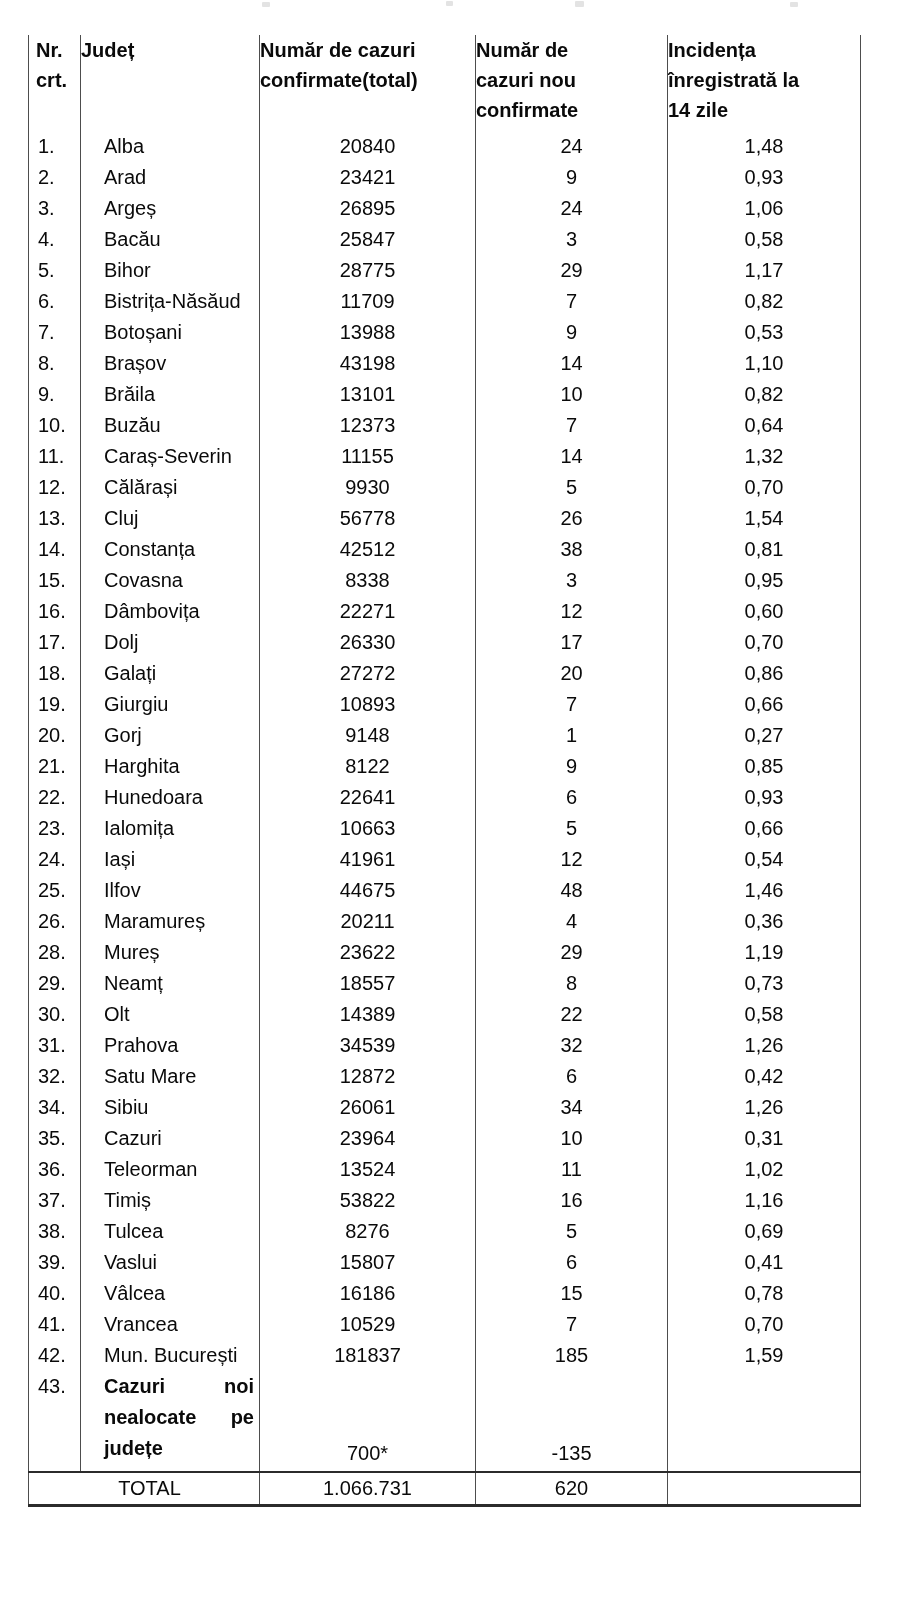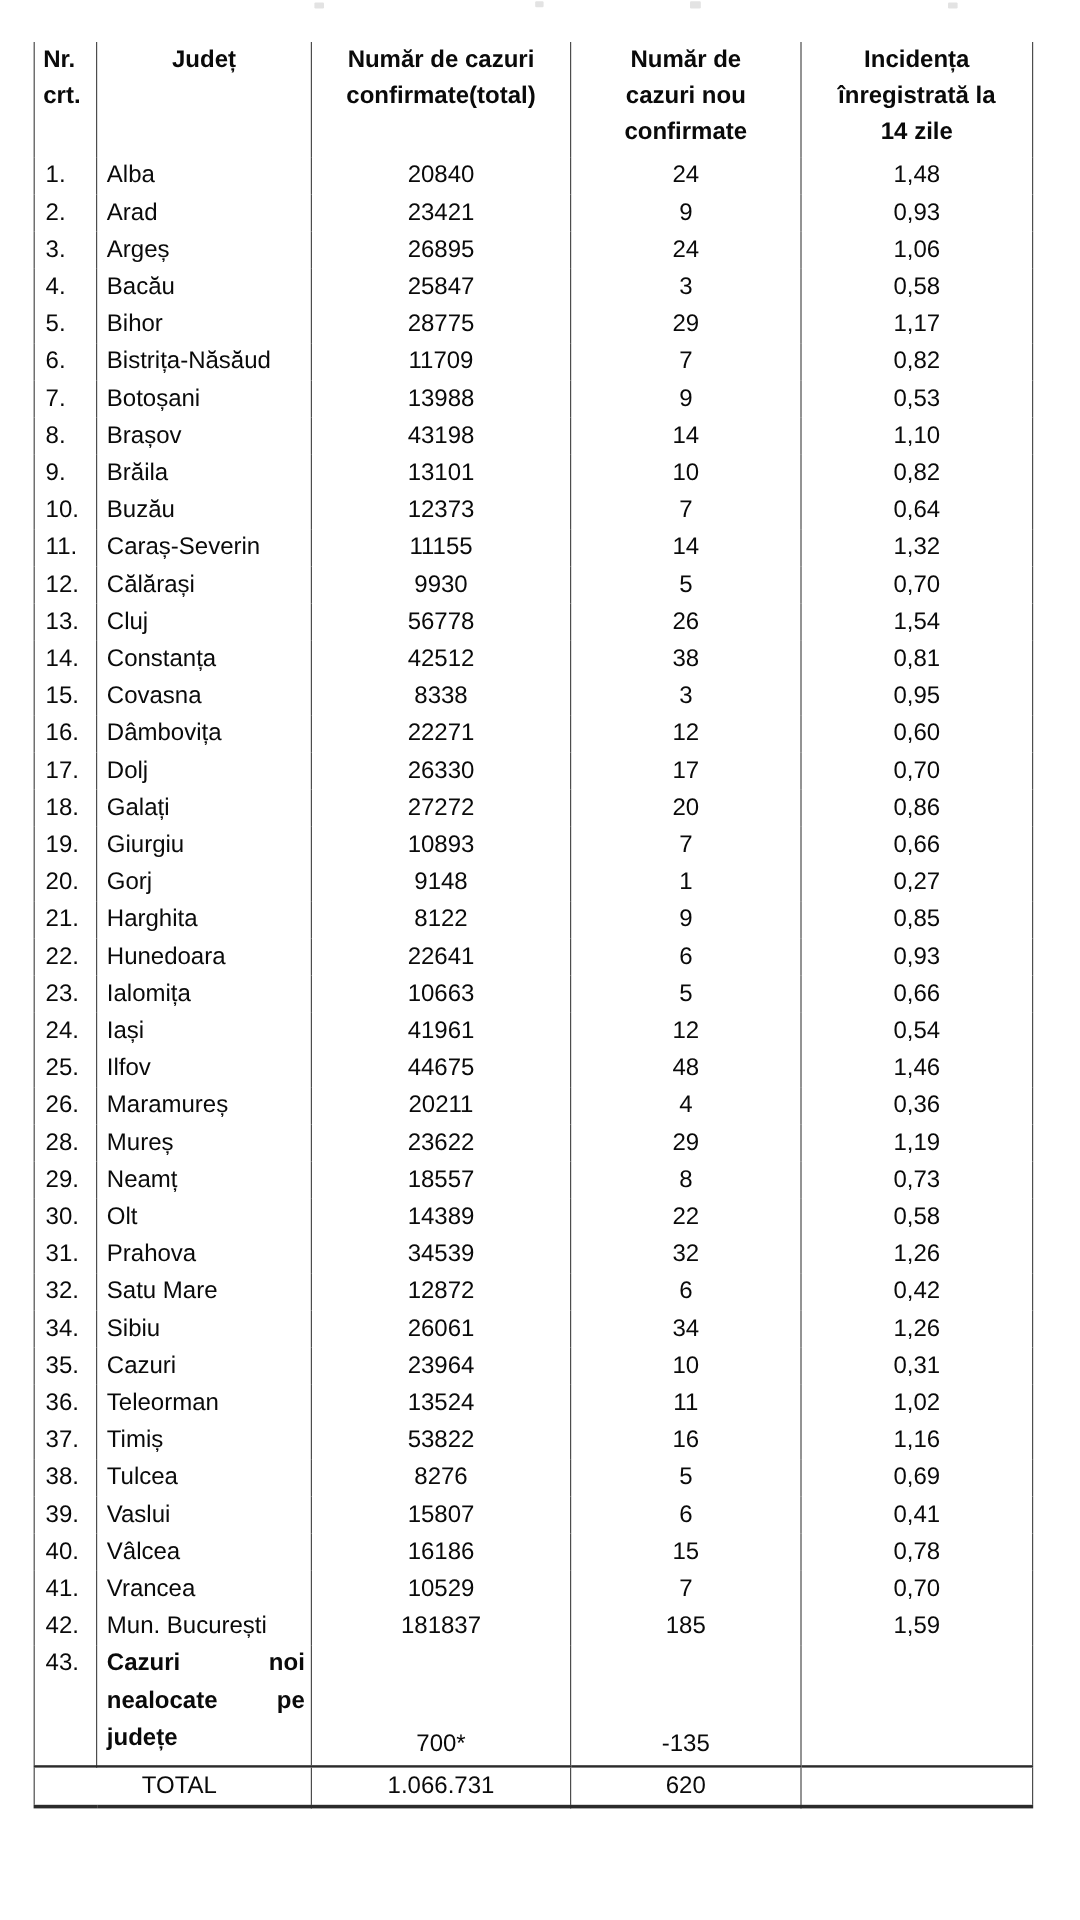--- a/index.html
+++ b/index.html
@@ -38,42 +38,42 @@
   col.c-incidenta { width: 193px; }
 
   
   thead th {
     height: 96px;
     vertical-align: top;
     padding-top: 3px;
     font-size: 20px;
     font-weight: bold;
     line-height: 30px;
-    text-align: center;
+    text-align: left;
     white-space: pre-line;
   }
   thead th.col-nr {
     text-align: left;
     padding-left: 7px;
   }
 
   
   tbody tr { height: 31px; }
   tbody td {
     font-size: 20px;
     line-height: 31px;
     vertical-align: middle;
   }
   td.col-nr {
     text-align: left;
     padding-left: 9px;
   }
   td.col-judet {
     text-align: left;
-    padding-left: 8px;
+    padding-left: 23px;
     padding-right: 5px;
   }
   td.col-total, td.col-nou, td.col-incidenta {
     text-align: center;
   }
 
   
   tr.row-unallocated { height: 101px; }
   tr.row-unallocated td { vertical-align: bottom; padding-bottom: 2px; }
   tr.row-unallocated td.col-nr,

